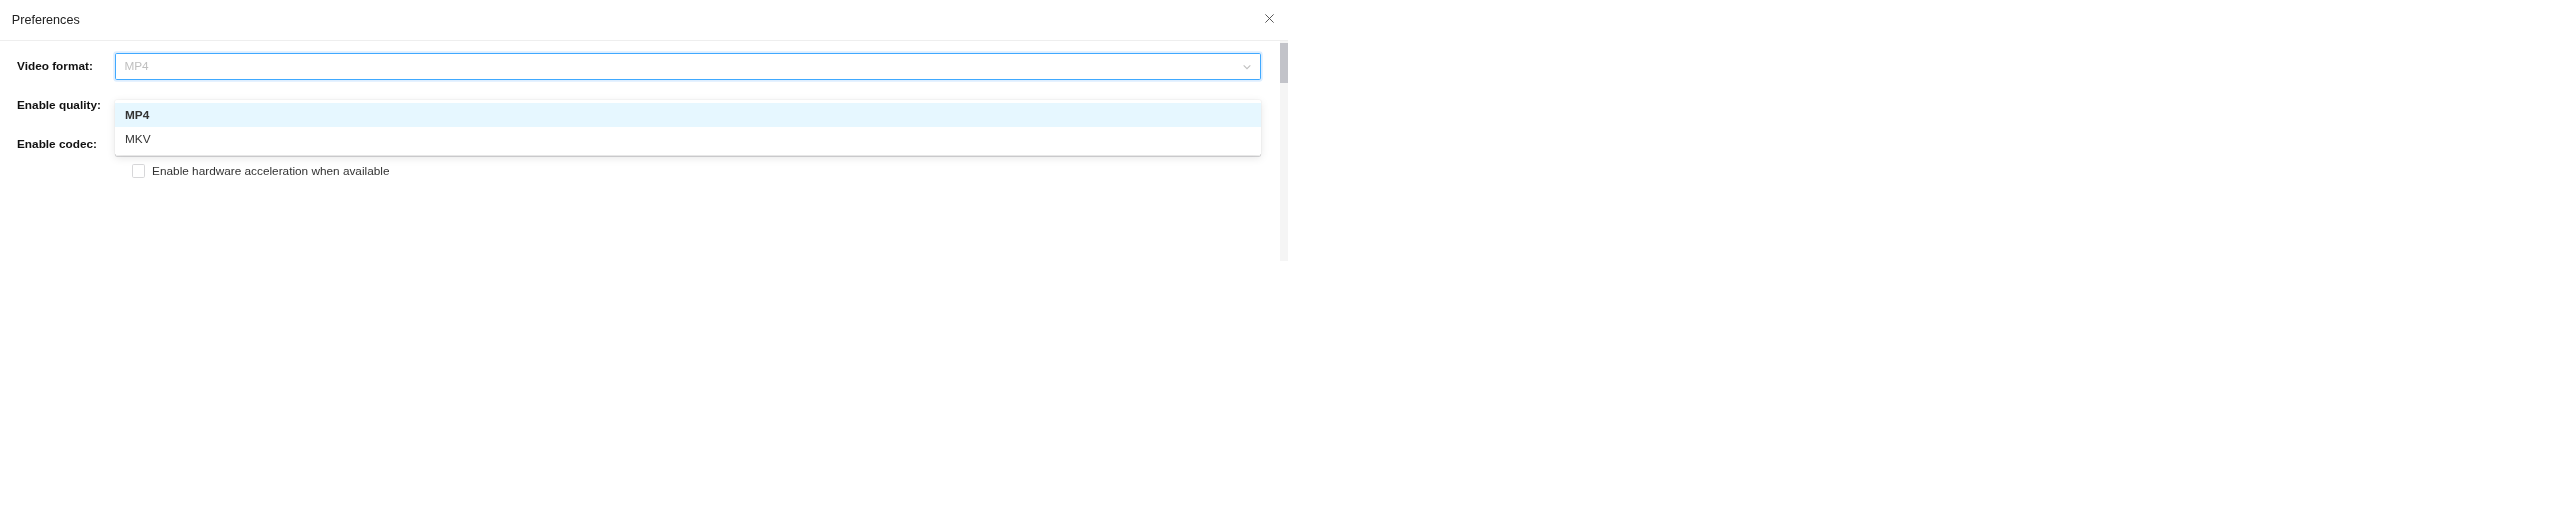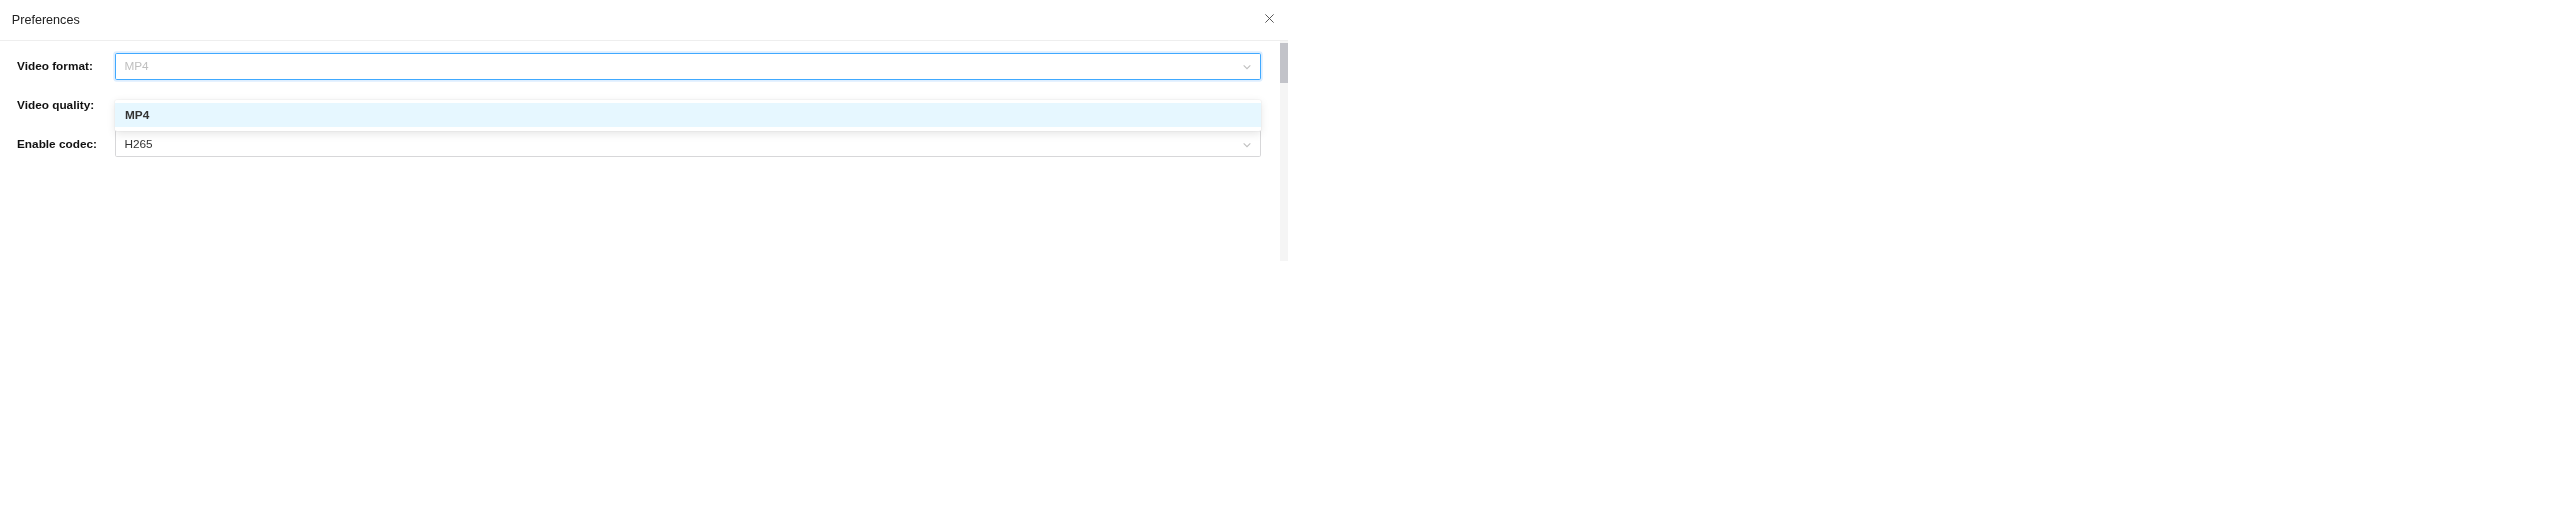--- a/index.html
+++ b/index.html
@@ -160,41 +160,46 @@
         <span>MP4</span>
         <span class="caret">
           <svg viewBox="0 0 12 12">
               <polyline points="2,4 6,8 10,4"></polyline>
             </svg>
         </span>
       </div>
     </div>
 
     <div class="row row-quality">
-      <div class="row-label">Video quality:</div>
+      <div class="row-label">Enable quality:</div>
       <div class="select-invisible-spacer"></div>
     </div>
 
     <div class="row">
       <div class="row-label">Enable codec:</div>
       <div class="select">
         <span>H265</span>
         <span class="caret">
           <svg viewBox="0 0 12 12">
               <polyline points="2,4 6,8 10,4"></polyline>
             </svg>
         </span>
       </div>
     </div>
 
+    <div class="checkbox-row">
+      <span class="checkbox-box"></span>
+      <span>Enable hardware acceleration when available</span>
+    </div>
 
   </div>
 
   <div class="dropdown">
     <div class="dropdown-item selected">MP4</div>
+    <div class="dropdown-item">MKV</div>
   </div>
 
   <div class="scroll-track">
     <div class="scroll-thumb"></div>
   </div>
 
 </div>
 
 
 </body></html>

